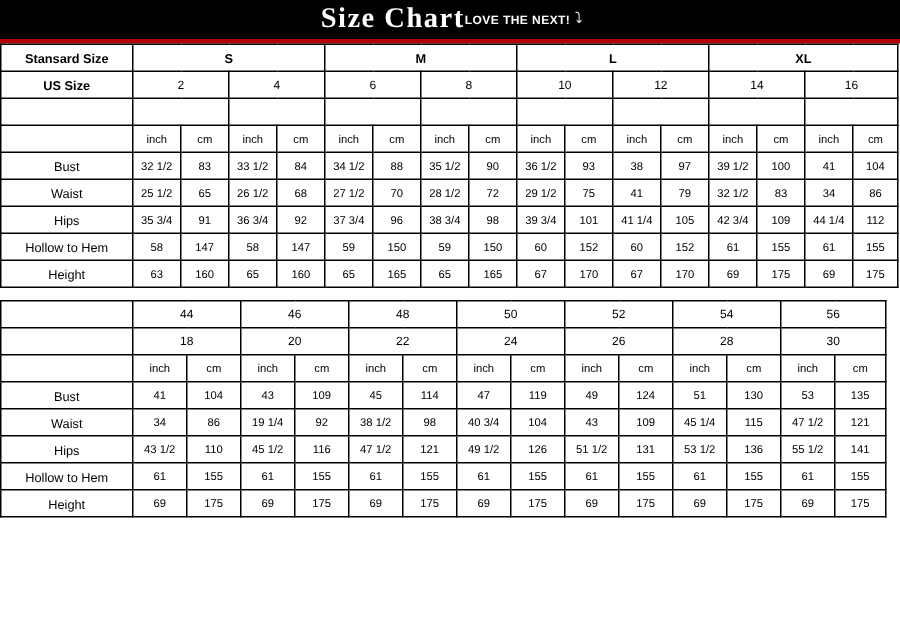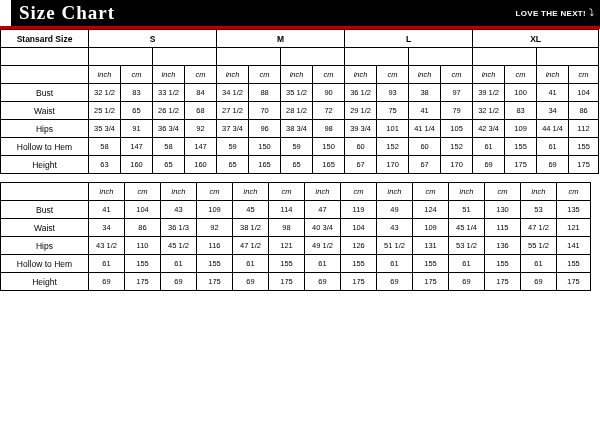--- a/index.html
+++ b/index.html
@@ -20,24 +20,23 @@
     background: #ffffff;
   }
 
   
   .header {
     position: relative;
     height: 26px;
     background: #000000;
     display: flex;
     align-items: center;
-    justify-content: space-between;
+    justify-content: center;
     padding: 0 6px 0 8px;
     box-sizing: border-box;
-    margin-left: 11px;
   }
   .header-title {
     color: #ffffff;
     font-family: "Liberation Serif", serif;
     font-size: 19px;
     font-weight: bold;
     letter-spacing: 1px;
     white-space: nowrap;
   }
   .header-right {
@@ -87,21 +86,20 @@
   td.rowhead {
     text-align: center;
     font-size: 8.5px;
   }
   .spacer {
     height: 8px;
     background: #ffffff;
   }
   .unit {
     font-size: 7.5px;
-    font-style: italic;
   }
   .val {
     font-size: 7.5px;
   }
 </style>
 </head>
 <body>
 
 <div id="page">
 
@@ -134,20 +132,31 @@
       <col style="width:32px">
         <col style="width:30px">
     </colgroup>
     <tbody>
       <tr>
         <td class="label">Stansard Size</td>
         <td class="label" colspan="4">S</td>
         <td class="label" colspan="4">M</td>
         <td class="label" colspan="4">L</td>
         <td class="label" colspan="4">XL</td>
+      </tr>
+      <tr>
+        <td class="label">US Size</td>
+        <td colspan="2">2</td>
+        <td colspan="2">4</td>
+        <td colspan="2">6</td>
+        <td colspan="2">8</td>
+        <td colspan="2">10</td>
+        <td colspan="2">12</td>
+        <td colspan="2">14</td>
+        <td colspan="2">16</td>
       </tr>
       <tr>
         <td></td>
         <td colspan="2"></td>
         <td colspan="2"></td>
         <td colspan="2"></td>
         <td colspan="2"></td>
         <td colspan="2"></td>
         <td colspan="2"></td>
         <td colspan="2"></td>
@@ -286,20 +295,40 @@
       <col style="width:36px">
         <col style="width:36px">
       <col style="width:36px">
         <col style="width:36px">
       <col style="width:36px">
         <col style="width:34px">
     </colgroup>
     <tbody>
       <tr>
         <td></td>
+        <td colspan="2">44</td>
+        <td colspan="2">46</td>
+        <td colspan="2">48</td>
+        <td colspan="2">50</td>
+        <td colspan="2">52</td>
+        <td colspan="2">54</td>
+        <td colspan="2">56</td>
+      </tr>
+      <tr>
+        <td></td>
+        <td colspan="2">18</td>
+        <td colspan="2">20</td>
+        <td colspan="2">22</td>
+        <td colspan="2">24</td>
+        <td colspan="2">26</td>
+        <td colspan="2">28</td>
+        <td colspan="2">30</td>
+      </tr>
+      <tr>
+        <td></td>
         <td class="unit">inch</td>
         <td class="unit">cm</td>
         <td class="unit">inch</td>
         <td class="unit">cm</td>
         <td class="unit">inch</td>
         <td class="unit">cm</td>
         <td class="unit">inch</td>
         <td class="unit">cm</td>
         <td class="unit">inch</td>
         <td class="unit">cm</td>
@@ -322,21 +351,21 @@
         <td class="val">124</td>
         <td class="val">51</td>
         <td class="val">130</td>
         <td class="val">53</td>
         <td class="val">135</td>
       </tr>
       <tr>
         <td class="rowhead">Waist</td>
         <td class="val">34</td>
         <td class="val">86</td>
-        <td class="val">36 1/3</td>
+        <td class="val">19 1/4</td>
         <td class="val">92</td>
         <td class="val">38 1/2</td>
         <td class="val">98</td>
         <td class="val">40 3/4</td>
         <td class="val">104</td>
         <td class="val">43</td>
         <td class="val">109</td>
         <td class="val">45 1/4</td>
         <td class="val">115</td>
         <td class="val">47 1/2</td>

